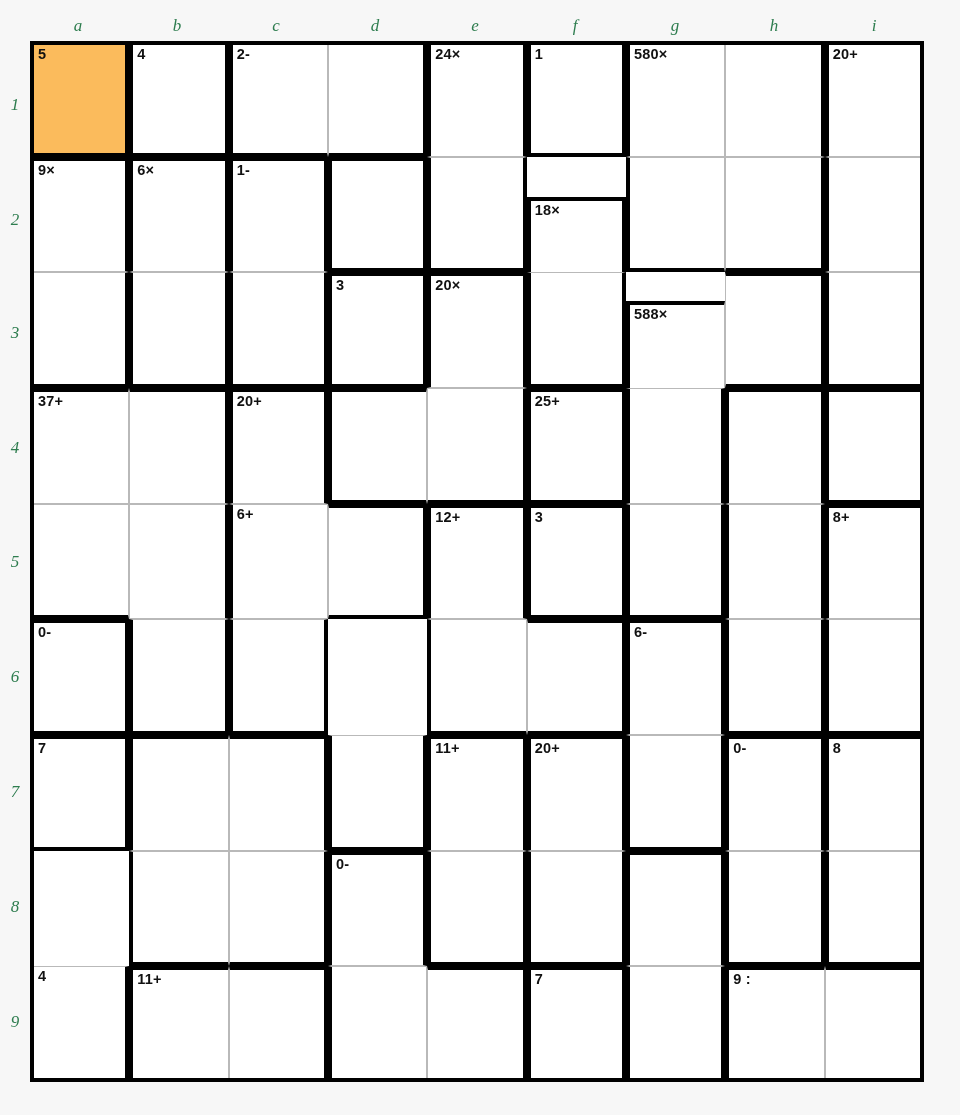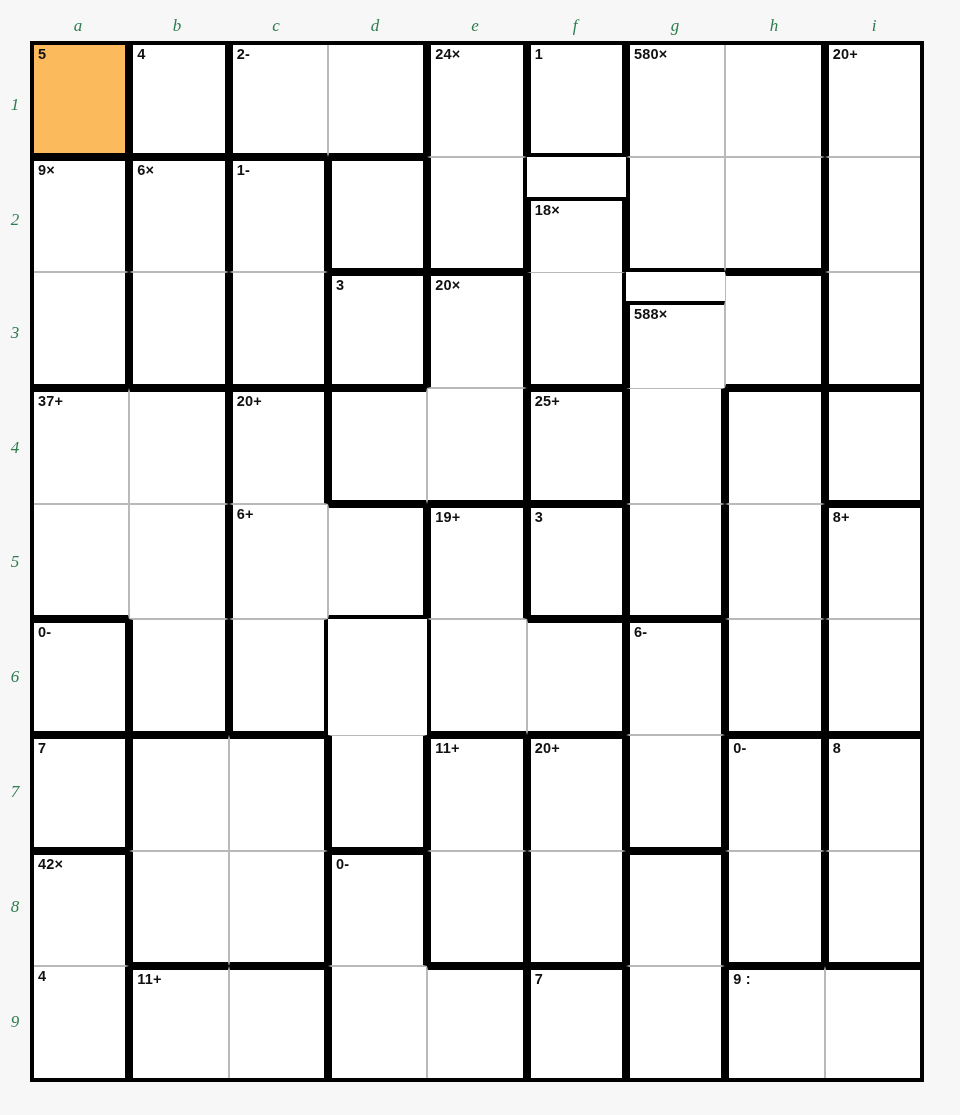--- a/index.html
+++ b/index.html
@@ -178,21 +178,21 @@
       <div class="cell bl br" style="left: 596px; top: 347px; width: 99.3333px; height: 115.667px;"></div>
       <div class="cell bt bl br" style="left: 695.333px; top: 347px; width: 99.3333px; height: 115.667px;"></div>
       <div class="cell bt bl br bb" style="left: 794.667px; top: 347px; width: 99.3333px; height: 115.667px;"></div>
       <div class="cell bl bb" style="left: 0px; top: 462.667px; width: 99.3333px; height: 115.667px;"></div>
       <div class="cell br" style="left: 99.3333px; top: 462.667px; width: 99.3333px; height: 115.667px;"></div>
       <div class="cell bl" style="left: 198.667px; top: 462.667px; width: 99.3333px; height: 115.667px;">
         <span class="cage-label">6+</span>
       </div>
       <div class="cell bt br bb" style="left: 298px; top: 462.667px; width: 99.3333px; height: 115.667px;"></div>
       <div class="cell bt bl br" style="left: 397.333px; top: 462.667px; width: 99.3333px; height: 115.667px;">
-        <span class="cage-label">19+</span>
+        <span class="cage-label">12+</span>
       </div>
       <div class="cell bt bl br bb" style="left: 496.667px; top: 462.667px; width: 99.3333px; height: 115.667px;">
         <span class="cage-label">3</span>
       </div>
       <div class="cell bl br bb" style="left: 596px; top: 462.667px; width: 99.3333px; height: 115.667px;"></div>
       <div class="cell bl br" style="left: 695.333px; top: 462.667px; width: 99.3333px; height: 115.667px;"></div>
       <div class="cell bt bl br" style="left: 794.667px; top: 462.667px; width: 99.3333px; height: 115.667px;">
         <span class="cage-label">8+</span>
       </div>
       <div class="cell bt bl br bb" style="left: 0px; top: 578.333px; width: 99.3333px; height: 115.667px;">
@@ -218,23 +218,20 @@
       </div>
       <div class="cell bt bl br" style="left: 496.667px; top: 694px; width: 99.3333px; height: 115.667px;">
         <span class="cage-label">20+</span>
       </div>
       <div class="cell bl br bb" style="left: 596px; top: 694px; width: 99.3333px; height: 115.667px;"></div>
       <div class="cell bt bl br" style="left: 695.333px; top: 694px; width: 99.3333px; height: 115.667px;">
         <span class="cage-label">0-</span>
       </div>
       <div class="cell bt bl br" style="left: 794.667px; top: 694px; width: 99.3333px; height: 115.667px;">
         <span class="cage-label">8</span>
-      </div>
-      <div class="cell bt bl br" style="left: 0px; top: 809.667px; width: 99.3333px; height: 115.667px;">
-        <span class="cage-label">42×</span>
       </div>
       <div class="cell bl bb" style="left: 99.3333px; top: 809.667px; width: 99.3333px; height: 115.667px;"></div>
       <div class="cell br bb" style="left: 198.667px; top: 809.667px; width: 99.3333px; height: 115.667px;"></div>
       <div class="cell bt bl br" style="left: 298px; top: 809.667px; width: 99.3333px; height: 115.667px;">
         <span class="cage-label">0-</span>
       </div>
       <div class="cell bl br bb" style="left: 397.333px; top: 809.667px; width: 99.3333px; height: 115.667px;"></div>
       <div class="cell bl br bb" style="left: 496.667px; top: 809.667px; width: 99.3333px; height: 115.667px;"></div>
       <div class="cell bt bl br" style="left: 596px; top: 809.667px; width: 99.3333px; height: 115.667px;"></div>
       <div class="cell bl br bb" style="left: 695.333px; top: 809.667px; width: 99.3333px; height: 115.667px;"></div>

